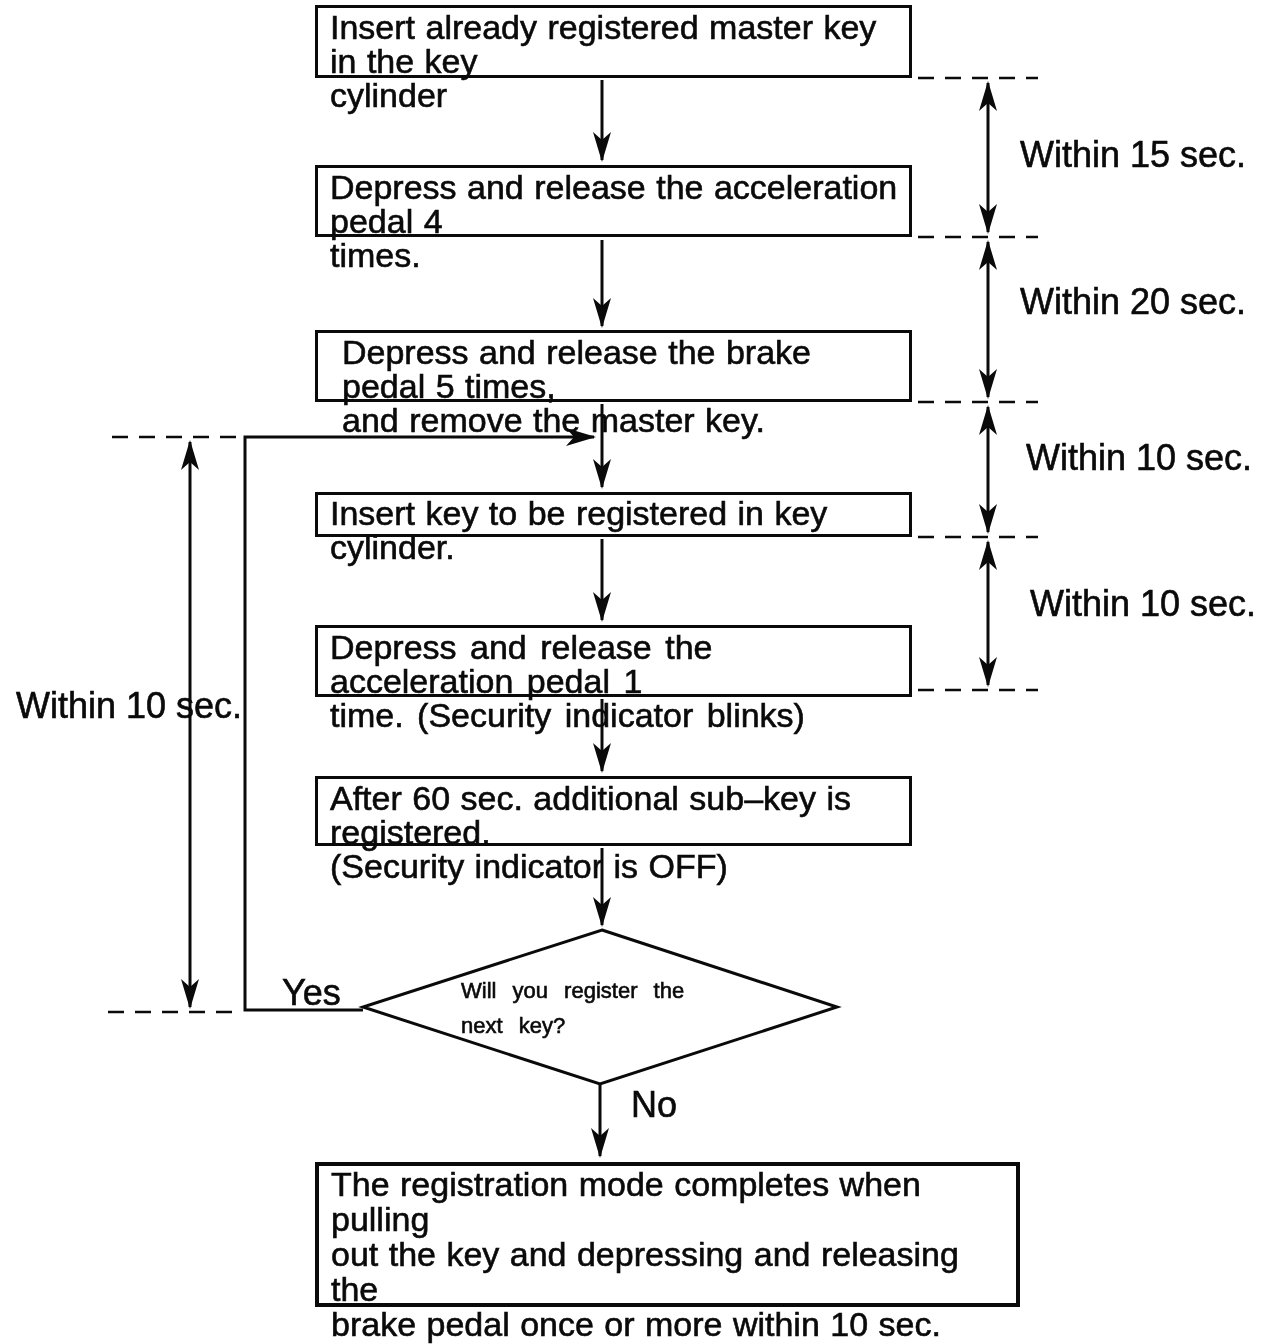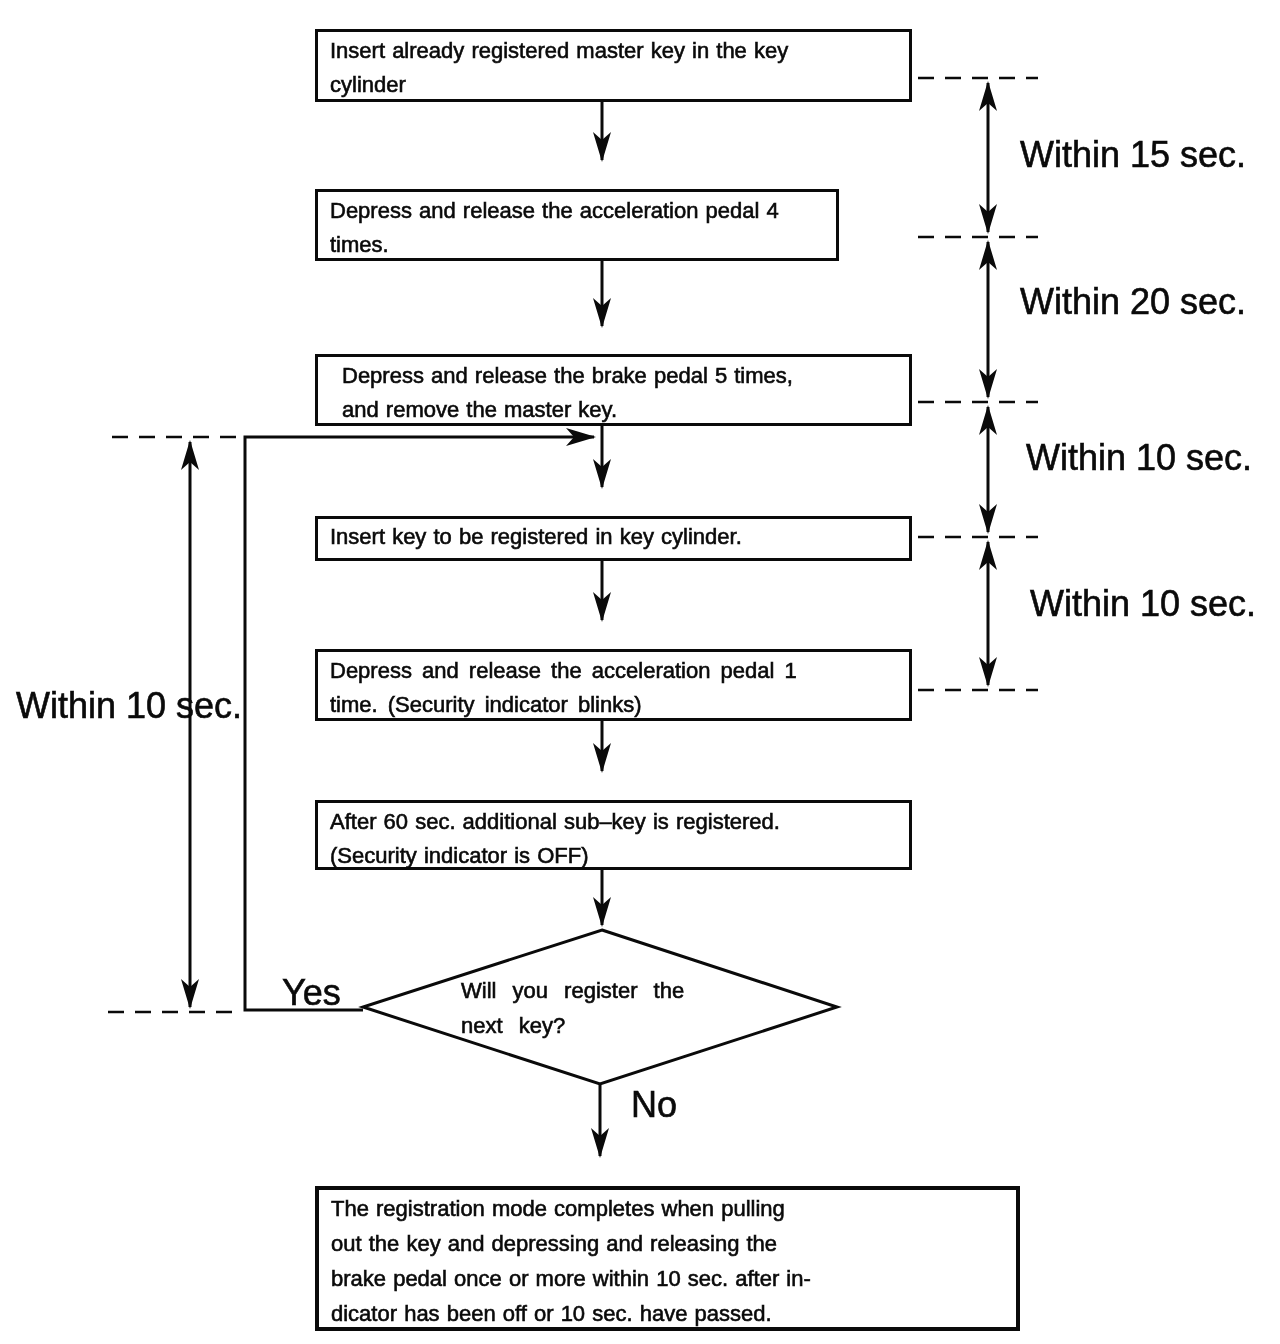--- a/index.html
+++ b/index.html
@@ -21,27 +21,26 @@
   .conn  { stroke: #0a0a0a; stroke-width: 3;   fill: none; }
   .dim   { stroke: #0a0a0a; stroke-width: 3;   fill: none; }
   .dash  { stroke: #0a0a0a; stroke-width: 2.6; fill: none; stroke-dasharray: 16 11; }
   .dshape{ stroke: #0a0a0a; stroke-width: 3;   fill: #ffffff; }
   .pbox {
     position: absolute;
     z-index: 2;
     box-sizing: border-box;
     border: 3px solid #0a0a0a;
     background: #ffffff;
-    font-size: 22px;
+    font-size: 34px;
     line-height: 34px;
     padding: 2px 8px 0 12px;
     white-space: pre-line;
     -webkit-text-stroke: 0.6px currentColor;
     word-spacing: 1px;
-    margin-top: 24px;
   }
   .lbl {
     position: absolute;
     z-index: 3;
     font-size: 36px;
     line-height: 30px;
     white-space: pre-line;
     -webkit-text-stroke: 0.6px currentColor;
   }
   .dtext {
@@ -91,21 +90,21 @@
     <path class="dim" d="M988,542 V685" marker-start="url(#arrow)" marker-end="url(#arrow)"></path>
 
     <path class="dash" d="M112,437 H240"></path>
     <path class="dash" d="M108,1012 H240"></path>
     <path class="dim" d="M190,442 V1007" marker-start="url(#arrow)" marker-end="url(#arrow)"></path>
   </svg>
 
   <div class="pbox" style="left:315px; top:5px;   width:597px; height:73px;">Insert already registered master key in the key
 cylinder</div>
 
-  <div class="pbox" style="left:315px; top:165px; width:524px; height:72px;">Depress and release the acceleration pedal 4
+  <div class="pbox" style="left:315px; top:165px; width:597px; height:72px;">Depress and release the acceleration pedal 4
 times.</div>
 
   <div class="pbox" style="left:315px; top:330px; width:597px; height:72px;padding-left:24px;">Depress and release the brake pedal 5 times,
 and remove the master key.</div>
 
   <div class="pbox" style="left:315px; top:492px; width:597px; height:45px; padding-top:1px;">Insert key to be registered in key cylinder.</div>
 
   <div class="pbox" style="left:315px; top:625px; width:597px; height:72px; word-spacing:4px;">Depress and release the acceleration pedal 1
 time. (Security indicator blinks)</div>
 

